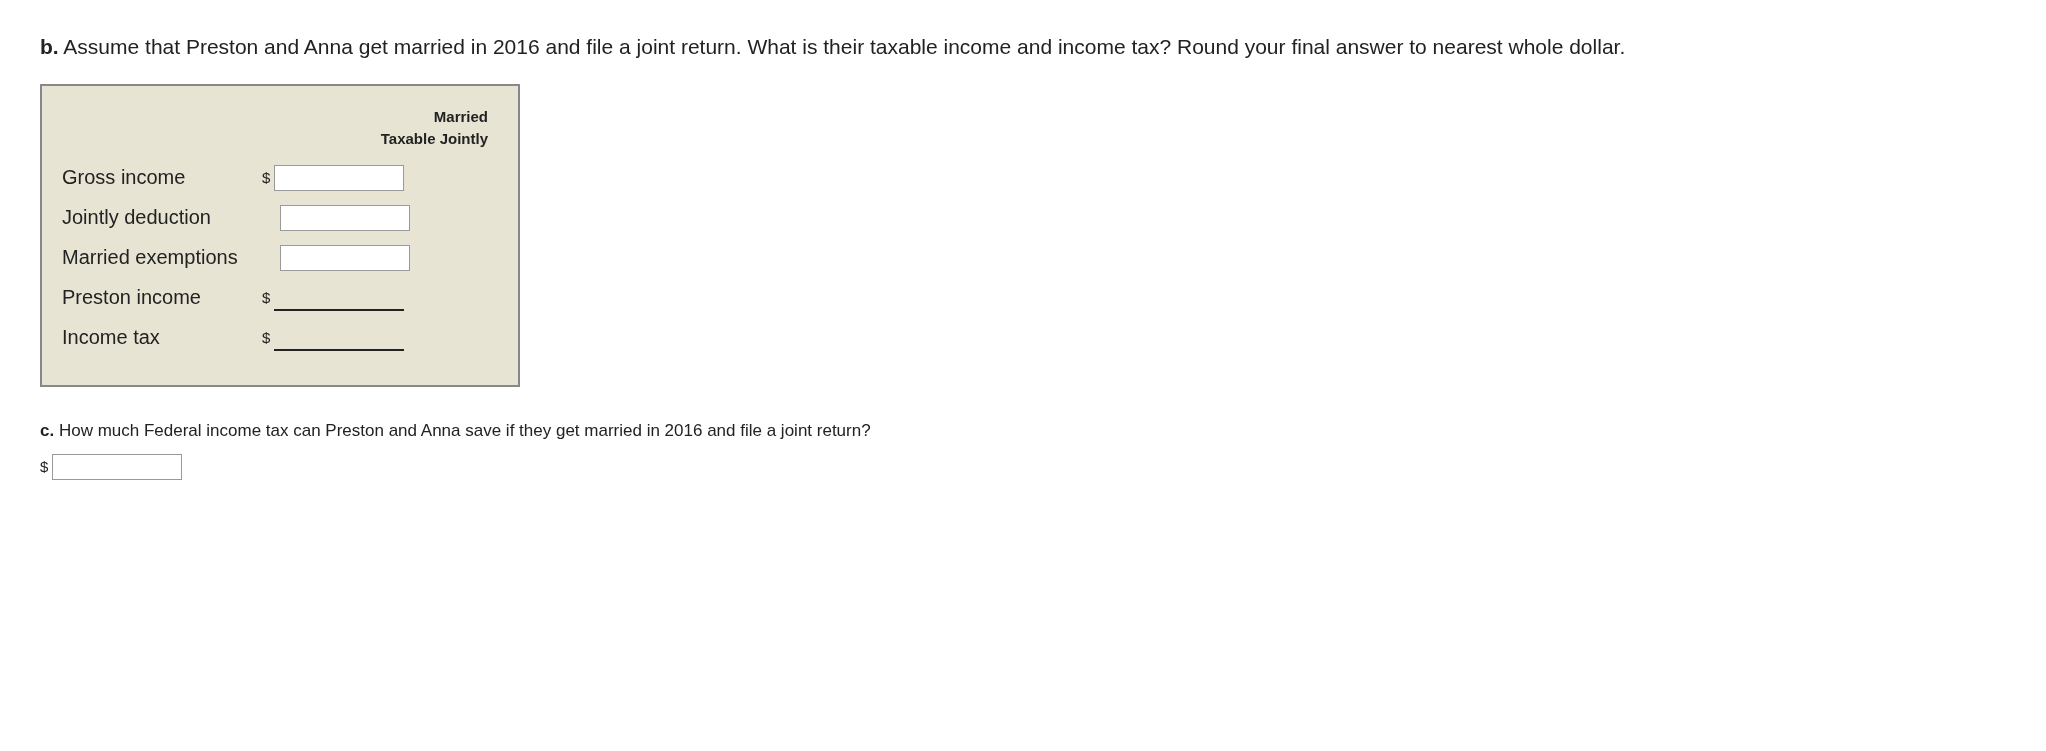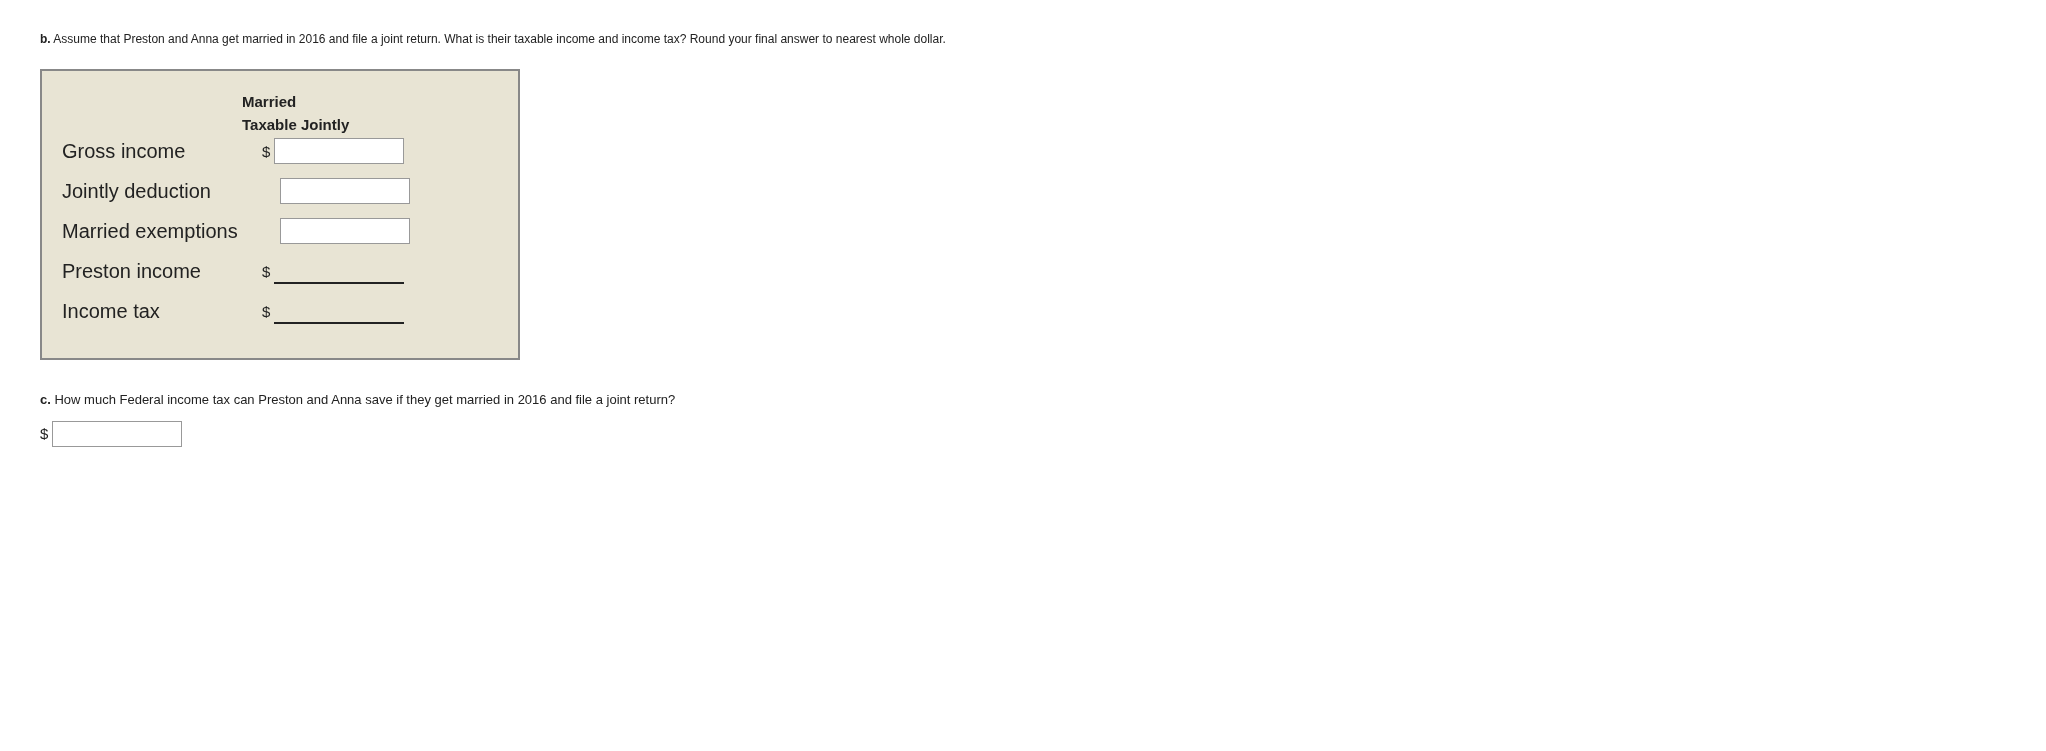--- a/index.html
+++ b/index.html
@@ -16,38 +16,38 @@
       padding: 30px 40px;
     }
 
     .question-b {
       margin-bottom: 30px;
     }
 
     .question-text {
       line-height: 1.6;
       margin-bottom: 20px;
-      font-size: 12px;
+      font-size: 21px;
     }
 
     .question-label {
       font-weight: bold;
     }
 
     .table-wrapper {
       display: inline-block;
       border: 2px solid #888;
       background-color: #e8e4d4;
       padding: 20px 30px 20px 20px;
       min-width: 480px;
     }
 
     .table-header {
-      text-align: left;
-      margin-bottom: 2px;
+      text-align: right;
+      margin-bottom: 14px;
       padding-left: 180px;
     }
 
     .table-header .col-title {
       font-weight: bold;
       font-size: 15px;
       line-height: 1.5;
     }
 
     .table-row {
@@ -91,21 +91,21 @@
     .input-field.standard {
       border: 1px solid #999;
       background-color: #ffffff;
     }
 
     .question-c {
       margin-top: 30px;
     }
 
     .question-c-text {
-      font-size: 13px;
+      font-size: 17px;
       line-height: 1.6;
       margin-bottom: 10px;
     }
 
     .c-input-group {
       display: flex;
       align-items: center;
     }
 
     .c-dollar {

